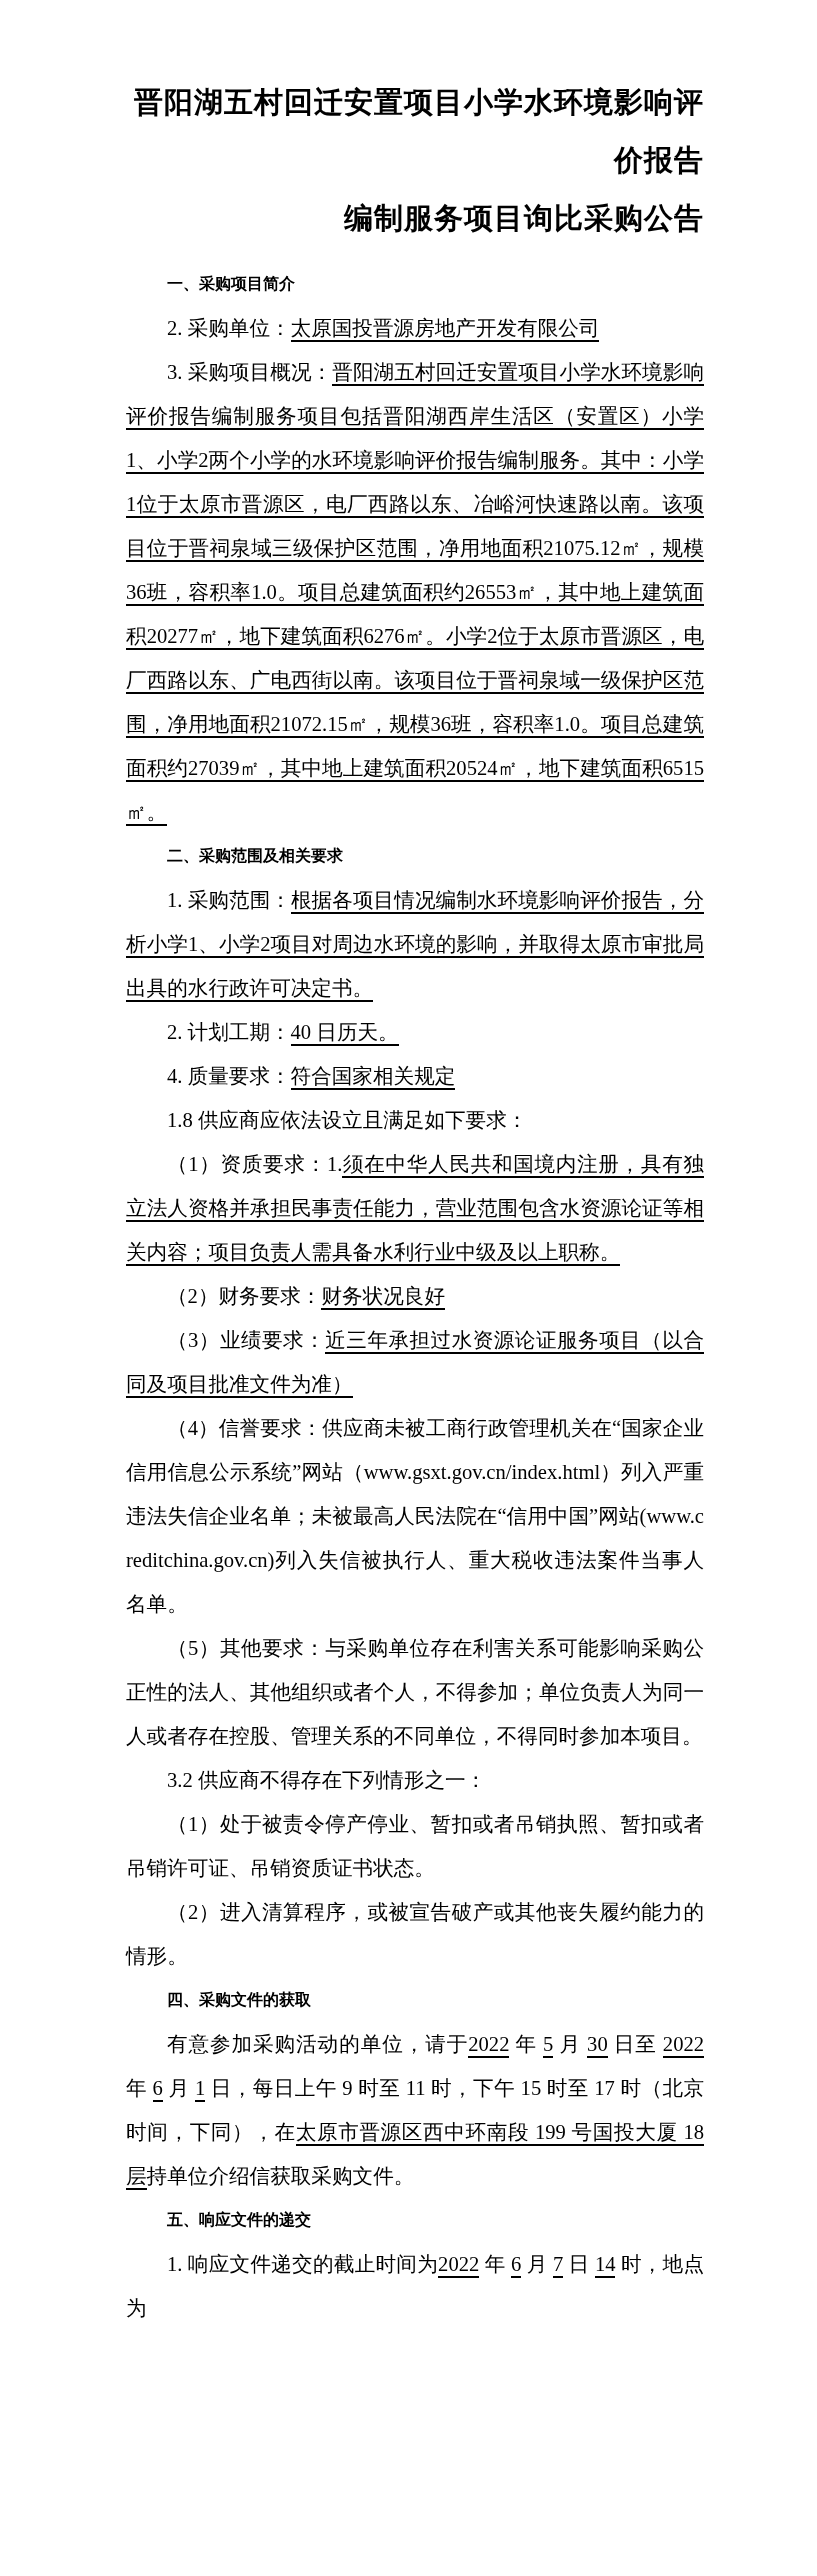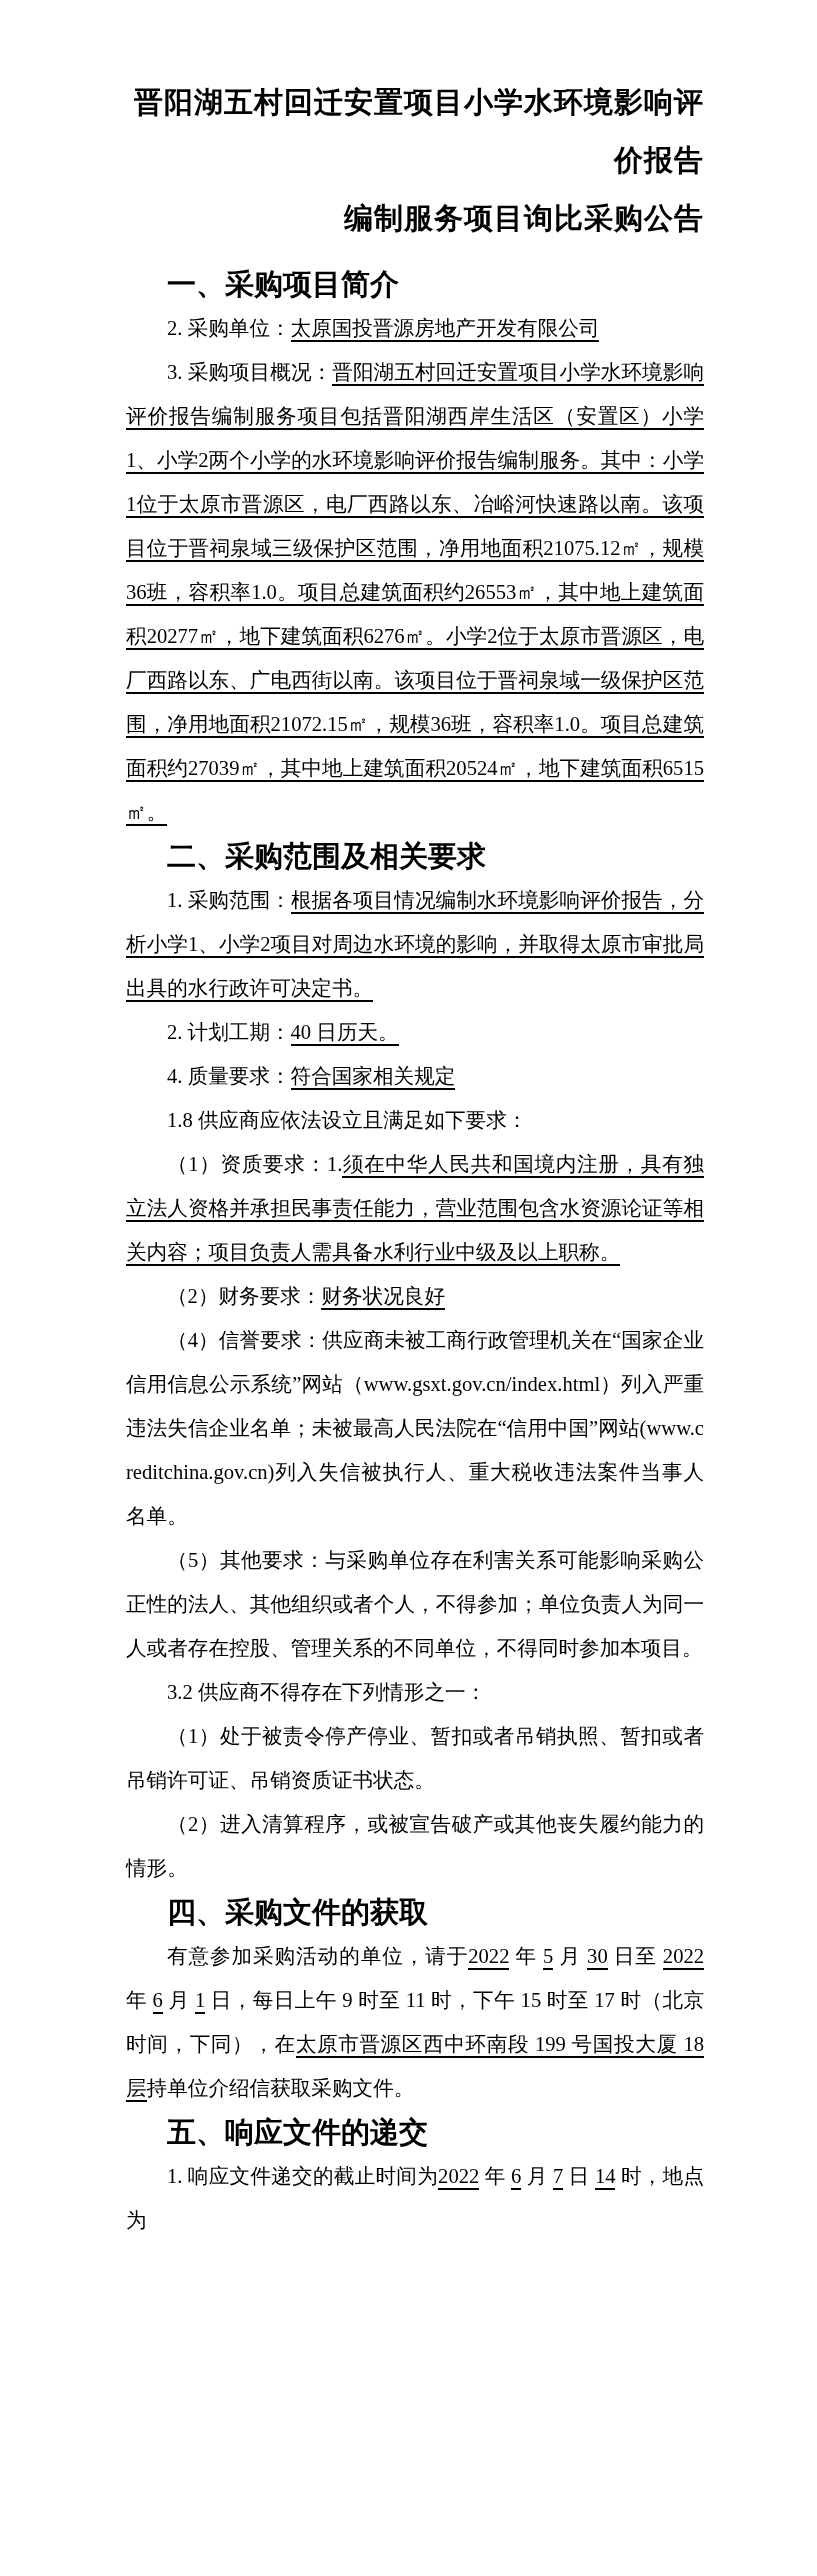--- a/index.html
+++ b/index.html
@@ -32,21 +32,21 @@
     line-height: 44px;
   }
   .doc-body p {
     margin: 0;
     text-indent: 41px;
     text-align: justify;
     word-break: break-all;
   }
   .doc-body p.heading {
     font-weight: bold;
-    font-size: 29px;
+    font-size: 16px;
     word-break: keep-all;
   }
   .u {
     border-bottom: 2.1px solid #000000;
     padding-bottom: 1.5px;
   }
 </style>
 </head>
 <body>
 
@@ -59,20 +59,21 @@
       <p class="heading"><span class="plain">一、采购项目简介</span></p>
       <p class="para"><span class="plain">2. 采购单位：</span><span class="u">太原国投晋源房地产开发有限公司</span></p>
       <p class="para"><span class="plain">3. 采购项目概况：</span><span class="u">晋阳湖五村回迁安置项目小学水环境影响评价报告编制服务项目包括晋阳湖西岸生活区（安置区）小学1、小学2两个小学的水环境影响评价报告编制服务。其中：小学1位于太原市晋源区，电厂西路以东、冶峪河快速路以南。该项目位于晋祠泉域三级保护区范围，净用地面积21075.12㎡，规模36班，容积率1.0。项目总建筑面积约26553㎡，其中地上建筑面积20277㎡，地下建筑面积6276㎡。小学2位于太原市晋源区，电厂西路以东、广电西街以南。该项目位于晋祠泉域一级保护区范围，净用地面积21072.15㎡，规模36班，容积率1.0。项目总建筑面积约27039㎡，其中地上建筑面积20524㎡，地下建筑面积6515㎡。</span></p>
       <p class="heading"><span class="plain">二、采购范围及相关要求</span></p>
       <p class="para"><span class="plain">1. 采购范围：</span><span class="u">根据各项目情况编制水环境影响评价报告，分析小学1、小学2项目对周边水环境的影响，并取得太原市审批局出具的水行政许可决定书。</span></p>
       <p class="para"><span class="plain">2. 计划工期：</span><span class="u">40 日历天。</span></p>
       <p class="para"><span class="plain">4. 质量要求：</span><span class="u">符合国家相关规定</span></p>
       <p class="para"><span class="plain">1.8 供应商应依法设立且满足如下要求：</span></p>
       <p class="para"><span class="plain">（1）资质要求：1.</span><span class="u">须在中华人民共和国境内注册，具有独立法人资格并承担民事责任能力，营业范围包含水资源论证等相关内容；项目负责人需具备水利行业中级及以上职称。</span></p>
       <p class="para"><span class="plain">（2）财务要求：</span><span class="u">财务状况良好</span></p>
+      <p class="para"><span class="plain">（3）业绩要求：</span><span class="u">近三年承担过水资源论证服务项目（以合同及项目批准文件为准）</span></p>
       <p class="para"><span class="plain">（4）信誉要求：供应商未被工商行政管理机关在“国家企业信用信息公示系统”网站（www.gsxt.gov.cn/index.html）列入严重违法失信企业名单；未被最高人民法院在“信用中国”网站(www.creditchina.gov.cn)列入失信被执行人、重大税收违法案件当事人名单。</span></p>
       <p class="para"><span class="plain">（5）其他要求：与采购单位存在利害关系可能影响采购公正性的法人、其他组织或者个人，不得参加；单位负责人为同一人或者存在控股、管理关系的不同单位，不得同时参加本项目。</span></p>
       <p class="para"><span class="plain">3.2 供应商不得存在下列情形之一：</span></p>
       <p class="para"><span class="plain">（1）处于被责令停产停业、暂扣或者吊销执照、暂扣或者吊销许可证、吊销资质证书状态。</span></p>
       <p class="para"><span class="plain">（2）进入清算程序，或被宣告破产或其他丧失履约能力的情形。</span></p>
       <p class="heading"><span class="plain">四、采购文件的获取</span></p>
       <p class="para"><span class="plain">有意参加采购活动的单位，请于</span><span class="u">2022</span><span class="plain"> 年 </span><span class="u">5</span><span class="plain"> 月 </span><span class="u">30</span><span class="plain"> 日至 </span><span class="u">2022</span><span class="plain"> 年 </span><span class="u">6</span><span class="plain"> 月 </span><span class="u">1</span><span class="plain"> 日，每日上午 9 时至 11 时，下午 15 时至 17 时（北京时间，下同），在</span><span class="u">太原市晋源区西中环南段 199 号国投大厦 18 层</span><span class="plain">持单位介绍信获取采购文件。</span></p>
       <p class="heading"><span class="plain">五、响应文件的递交</span></p>
       <p class="para"><span class="plain">1. 响应文件递交的截止时间为</span><span class="u">2022</span><span class="plain"> 年 </span><span class="u">6</span><span class="plain"> 月 </span><span class="u">7</span><span class="plain"> 日 </span><span class="u">14</span><span class="plain"> 时，地点为</span></p>
     </div>

